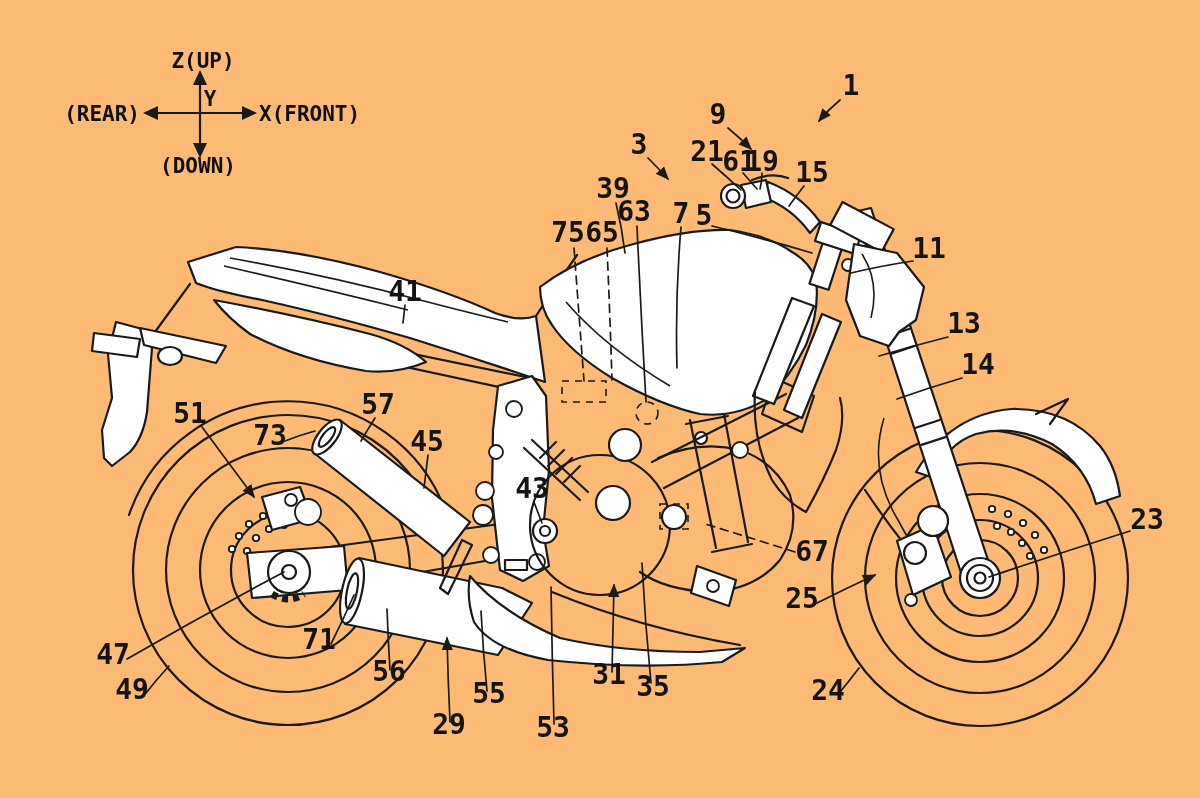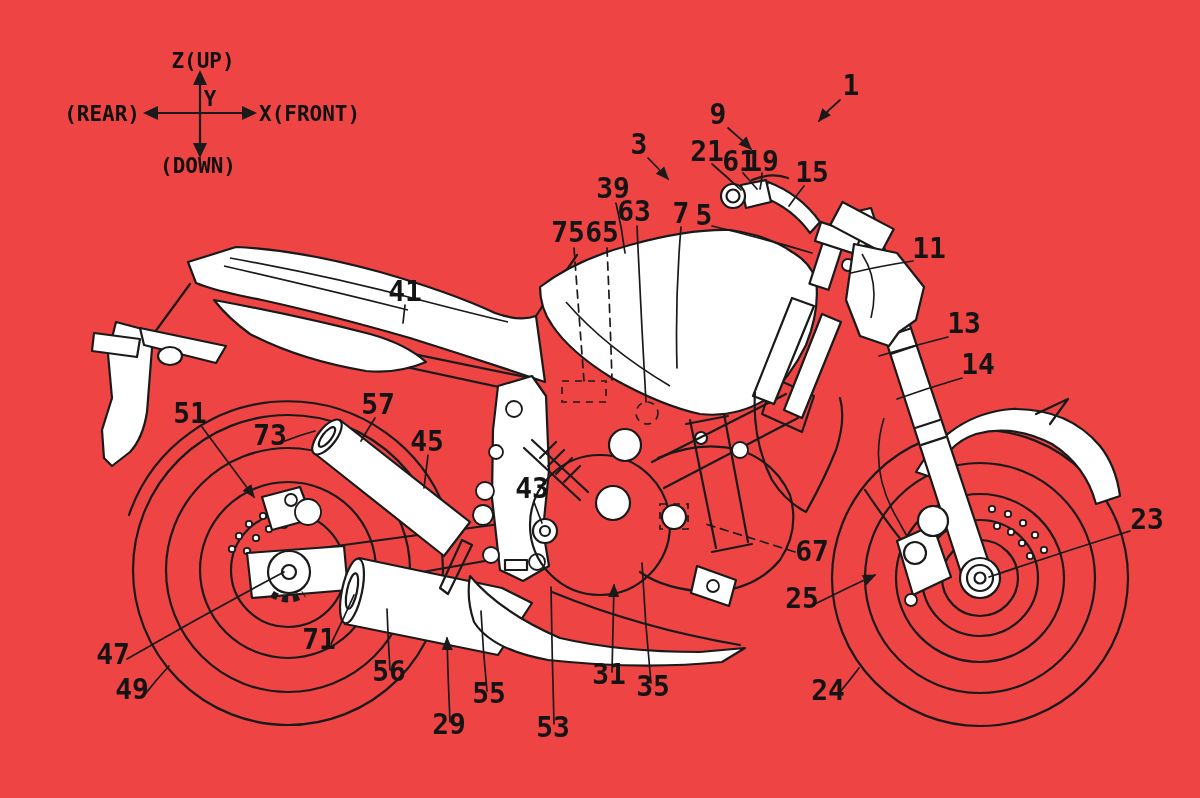--- a/index.html
+++ b/index.html
@@ -1,16 +1,16 @@
 <!DOCTYPE html>
 <html><head>
 <meta charset="utf-8">
 <style>
   html,body{margin:0;padding:0;background:#fff;}
-  .page{position:relative;width:1200px;height:798px;background:#ef4444;overflow:hidden;
+  .page{position:relative;width:1200px;height:798px;background:#fdba74;overflow:hidden;
         font-family:"DejaVu Sans Mono","Liberation Mono",monospace;}
   svg{display:block;}
   .ln{fill:none;stroke:#1a1a1a;stroke-width:2.2;stroke-linecap:round;stroke-linejoin:round;}
   .lnw{fill:#ffffff;stroke:#1a1a1a;stroke-width:2.2;stroke-linecap:round;stroke-linejoin:round;}
   .thin{fill:none;stroke:#1a1a1a;stroke-width:1.6;}
   .dash{stroke-dasharray:7 6;}
   .dot{fill:#ffffff;stroke:#1a1a1a;stroke-width:1.8;}
   .leader{fill:none;stroke:#1a1a1a;stroke-width:1.7;stroke-linecap:round;}
   .leader.dashed{stroke-dasharray:8 6;}
   .ref-num{font:700 28px "DejaVu Sans Mono","Liberation Mono",monospace;fill:#141414;text-anchor:middle;}

